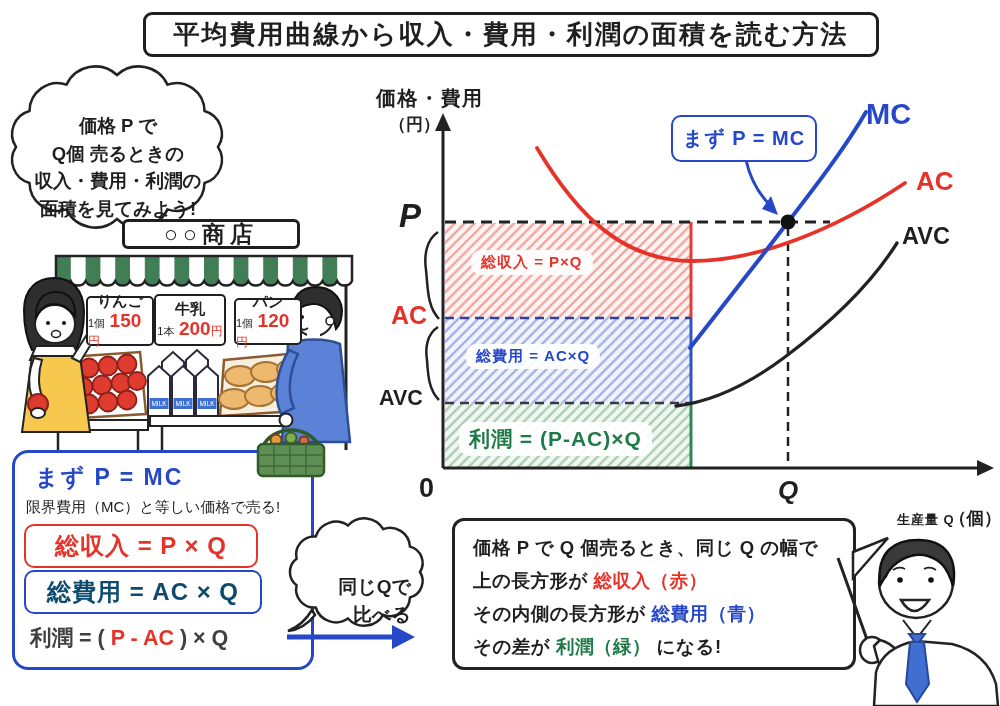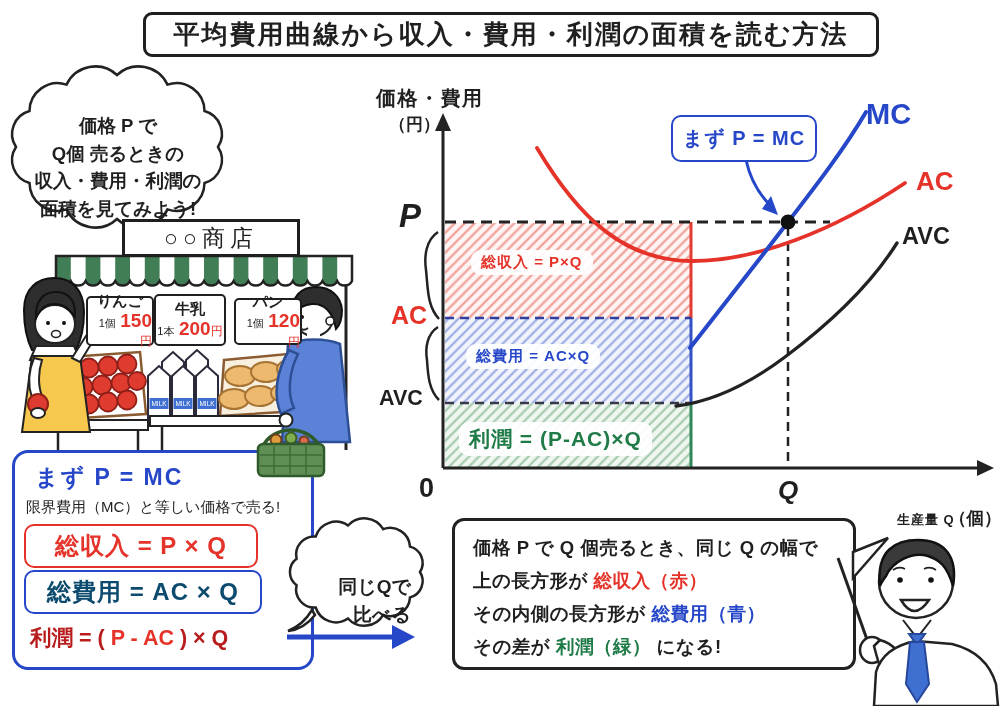--- a/index.html
+++ b/index.html
@@ -5,45 +5,45 @@
   html,body{margin:0;padding:0;background:#fff;}
   #canvas{position:relative;width:1000px;height:706px;background:#fff;overflow:hidden;
           font-family:"Liberation Sans","DejaVu Sans",sans-serif;color:#1f1f1f;}
   svg{position:absolute;left:0;top:0;pointer-events:none;}
   #chart-svg{z-index:1;}
   .panel{position:absolute;background:#fff;box-sizing:border-box;z-index:2;}
   #illu-svg{z-index:3;}
   .lbl{position:absolute;z-index:4;white-space:nowrap;}
   .title-box{left:143px;top:12px;width:736px;height:45px;border:3px solid #1f1f1f;border-radius:9px;
              display:flex;align-items:center;justify-content:center;font-size:26px;font-weight:600;letter-spacing:2px;}
-  .sign{left:122px;top:219px;width:178px;height:38px;border:3px solid #1f1f1f;border-radius:0;
-        display:flex;align-items:center;justify-content:center;font-size:23px;letter-spacing:5px;font-weight:400;z-index:4;}
+  .sign{left:122px;top:219px;width:178px;height:30px;border:3px solid #1f1f1f;border-radius:6px;
+        display:flex;align-items:center;justify-content:center;font-size:23px;letter-spacing:5px;font-weight:700;z-index:4;}
   .pcard{position:absolute;border:2.5px solid #1f1f1f;border-radius:5px;background:#fff;z-index:4;
-         display:flex;flex-direction:column;align-items:center;justify-content:center;line-height:1.15;text-align:right;}
+         display:flex;flex-direction:column;align-items:center;justify-content:center;line-height:1.15;}
   .pcard .nm{font-size:15px;font-weight:600;}
   .pcard .un{font-size:11px;}
   .pcard .pr{font-size:19px;font-weight:700;color:#e5332a;}
   .pcard .yen{font-size:12px;color:#e5332a;}
   .pill{position:absolute;z-index:4;background:rgba(255,255,255,.93);border-radius:10px;padding:3px 10px;
         font-size:15px;font-weight:700;letter-spacing:1px;white-space:nowrap;}
   .callout{position:absolute;left:671px;top:115px;width:142px;height:43px;border:2.5px solid #2547c8;border-radius:10px;
            background:#fff;display:flex;align-items:center;justify-content:center;color:#2547c8;
            font-size:20px;font-weight:700;letter-spacing:1px;z-index:4;}
   .cloud-text{position:absolute;z-index:4;text-align:center;margin-top:24px;}
   .fbox{left:12px;top:450px;width:302px;height:220px;border:3px solid #2547c8;border-radius:16px;}
   .fbox .hd{position:absolute;left:20px;top:9px;font-size:23px;font-weight:700;color:#2547c8;letter-spacing:2px;white-space:nowrap;}
   .fbox .sub{position:absolute;left:11px;top:45px;font-size:15px;letter-spacing:0;white-space:nowrap;}
   .fpill{position:absolute;border-radius:10px;display:flex;align-items:center;justify-content:center;
          font-size:24px;font-weight:700;letter-spacing:1px;white-space:nowrap;}
   .fpill.red{left:9px;top:71px;width:230px;height:40px;border:2.5px solid #e5332a;color:#e5332a;}
   .fpill.blue{left:9px;top:117px;width:234px;height:40px;border:2.5px solid #2547c8;color:#0c4a6e;}
   .fprofit{position:absolute;left:15px;top:170px;font-size:21.5px;font-weight:700;white-space:nowrap;}
   .ebox{left:452px;top:518px;width:404px;height:152px;border:3px solid #222;border-radius:12px;padding:10px 0 0 18px;}
   .eline{font-size:18.5px;font-weight:600;line-height:33px;white-space:nowrap;letter-spacing:.5px;}
-  .t-red{color:#e5332a;} .t-blue{color:#2547c8;} .t-green{color:#1e7a46;} .t-black{color:#b91c1c;text-align:right;}
+  .t-red{color:#e5332a;} .t-blue{color:#2547c8;} .t-green{color:#1e7a46;} .t-black{color:#404040;text-align:right;}
   .it{font-style:italic;}
 </style>
 </head>
 <body>
 
 <div id="canvas">
 
   <svg id="chart-svg" width="1000" height="706" viewBox="0 0 1000 706">
     <defs>
       <pattern id="hr" width="7" height="7" patternUnits="userSpaceOnUse" patternTransform="rotate(-45)">

